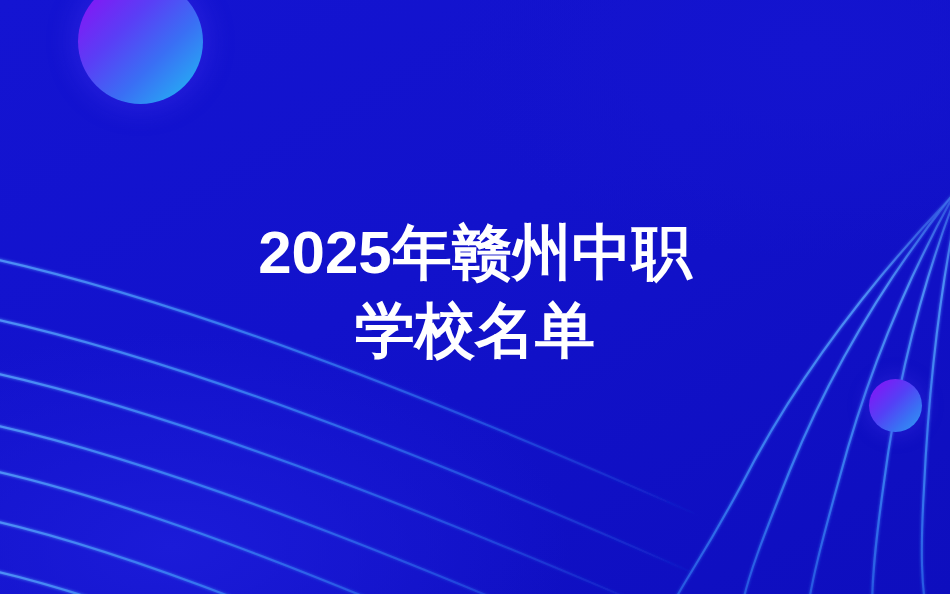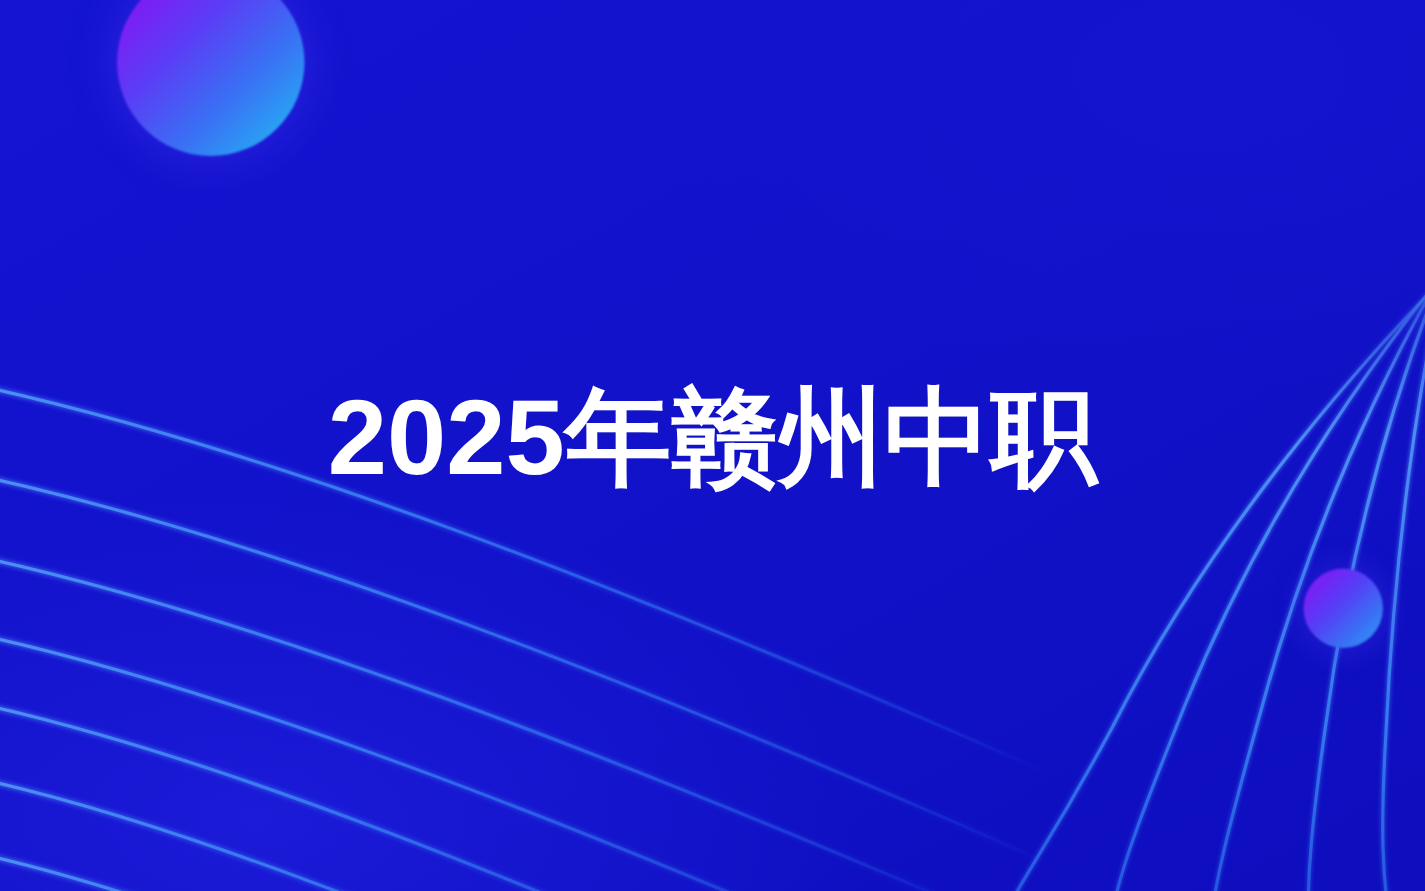--- a/index.html
+++ b/index.html
@@ -80,21 +80,21 @@
     height: 594px;
     display: flex;
     flex-direction: column;
     align-items: center;
     justify-content: center;
     gap: 18px;
   }
   .headline-line {
     color: #ffffff;
     font-weight: 700;
-    font-size: 71px;
+    font-size: 60px;
     line-height: 1.0;
     letter-spacing: 0px;
     white-space: nowrap;
     text-align: center;
     font-family: "Liberation Sans", "DejaVu Sans", sans-serif;
   }
   .headline-line-1 { margin-top: -10px; }
   .headline-line-2 { }
 </style>
 </head>
@@ -153,15 +153,16 @@
       <path d="M 966 172 C 958 252, 954 366, 958 492 C 962 558, 966 586, 972 614"></path>
       <path d="M 952 196 C 880 272, 800 370, 742 484 C 700 562, 682 584, 672 606"></path>
     </g>
   </svg>
 
   <div class="orb orb-large"></div>
   <div class="orb orb-small"></div>
 
   <div class="headline">
     <div class="headline-line headline-line-1">2025年赣州中职</div>
+    <div class="headline-line headline-line-2">学校名单</div>
   </div>
 
 </div>
 
 </body></html>

